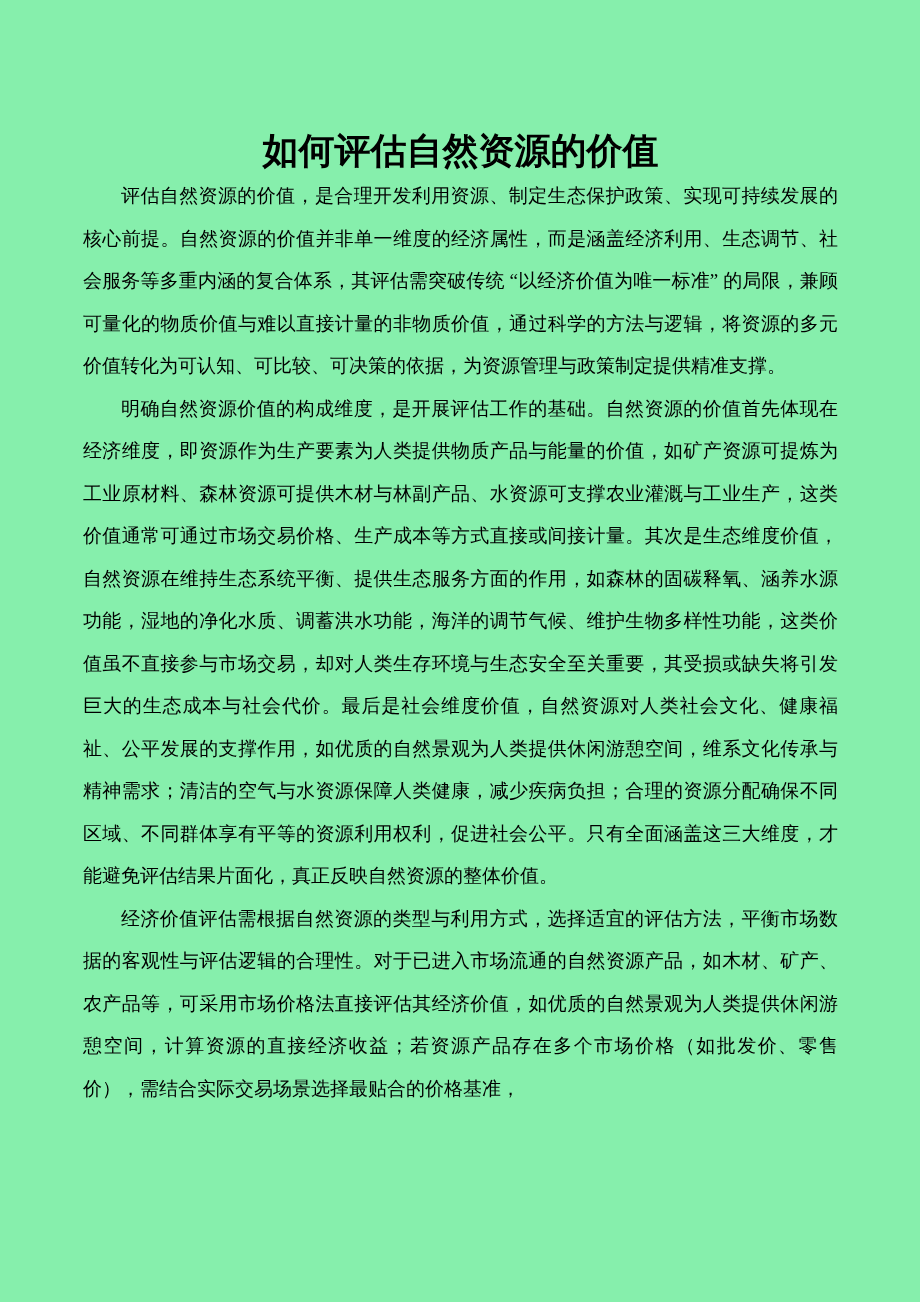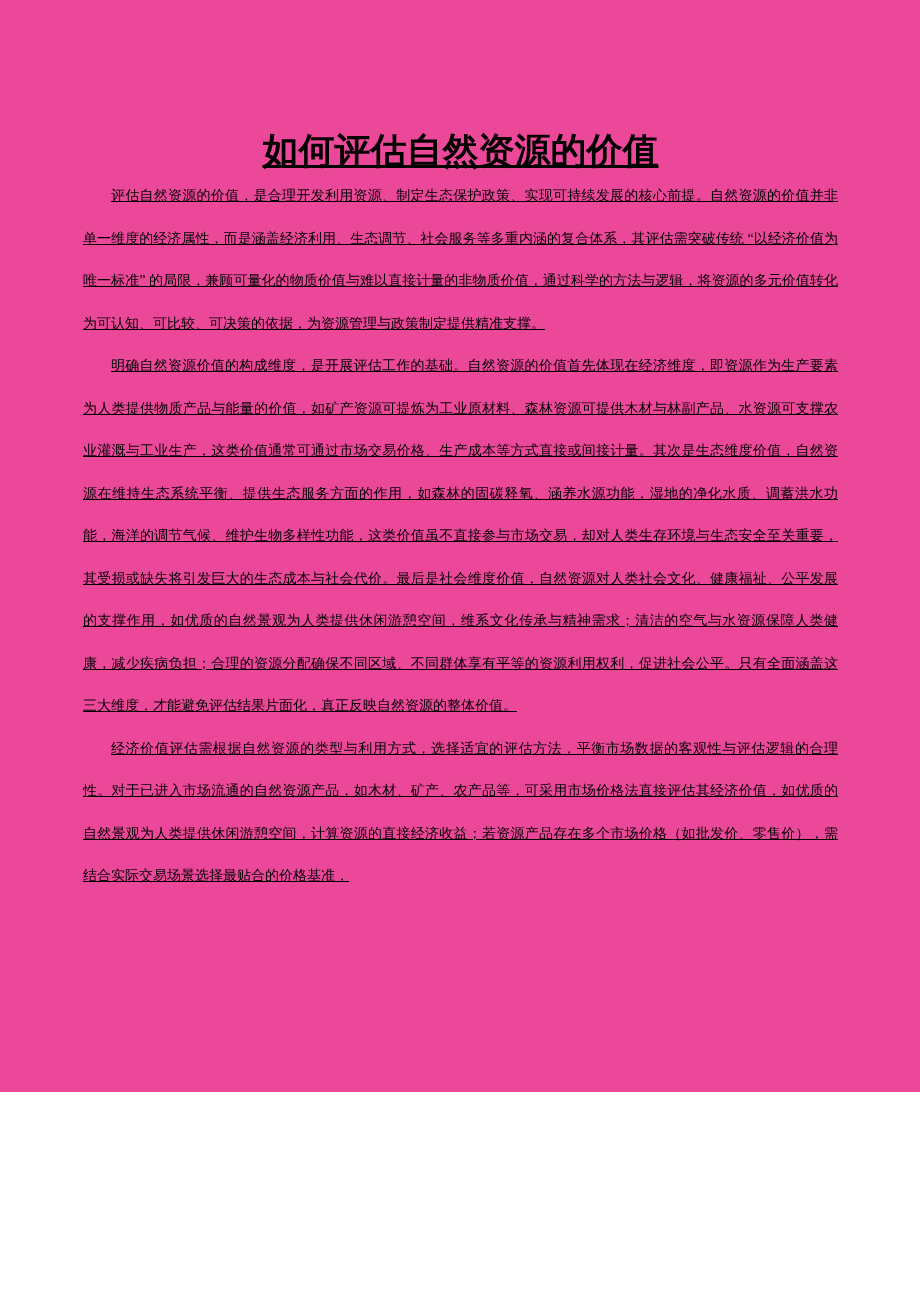--- a/index.html
+++ b/index.html
@@ -3,48 +3,47 @@
 <meta charset="utf-8">
 <style>
   html, body {
     margin: 0;
     padding: 0;
     background: #ffffff;
   }
   .page {
     position: relative;
     width: 920px;
-    height: 1092px;
+    height: 1302px;
     margin: 0 auto;
-    background: #ec4899;
+    background: #86efac;
     box-sizing: border-box;
     padding: 129px 82px 0 83px;
     overflow: hidden;
     color: #000000;
     font-family: "Liberation Serif", "DejaVu Serif", serif;
-    text-decoration: underline;
   }
   .doc-title {
     margin: 0;
     padding: 0;
     font-family: "DejaVu Sans", "Liberation Sans", sans-serif;
     font-weight: bold;
     font-size: 36px;
     line-height: 44px;
     text-align: center;
     color: #000000;
     white-space: nowrap;
   }
   .doc-body {
     margin-top: 2px;
   }
   .para {
     margin: 0;
     padding: 0;
-    font-size: 14px;
+    font-size: 19px;
     line-height: 42.5px;
     text-align: justify;
     text-indent: 2em;
     word-break: break-all;
     color: #000000;
   }
 </style>
 </head>
 <body>
 

